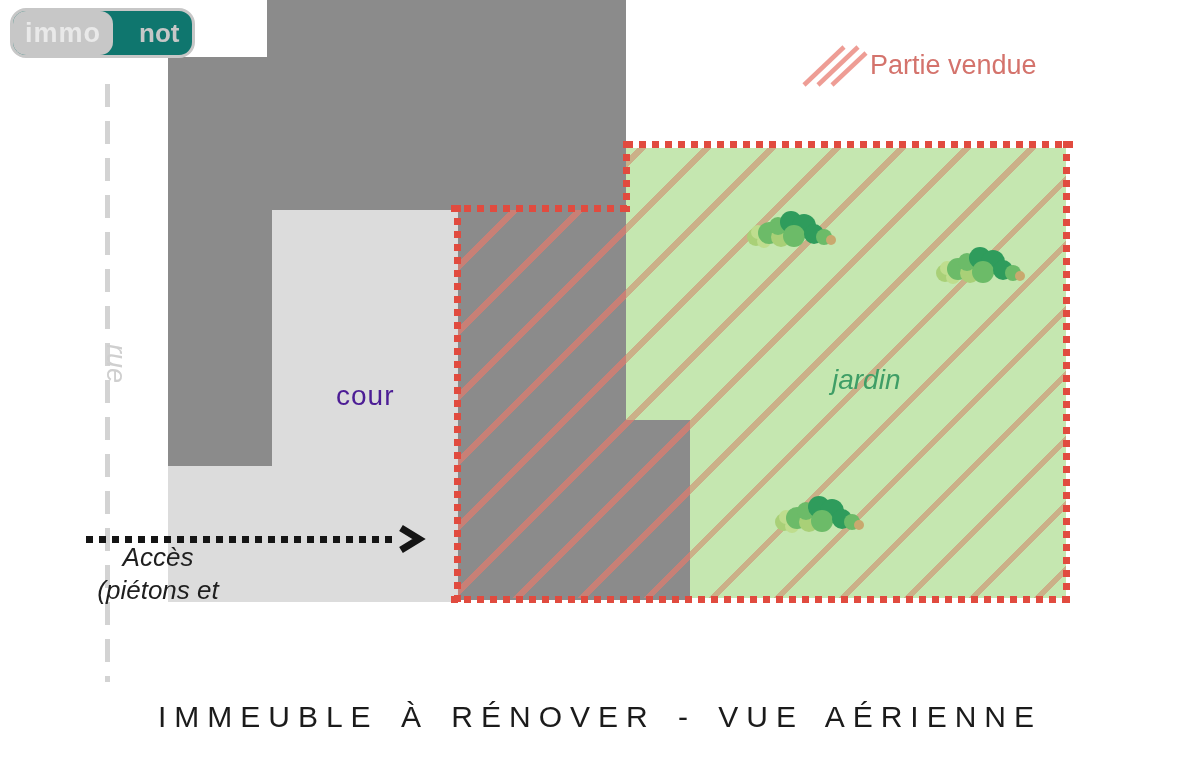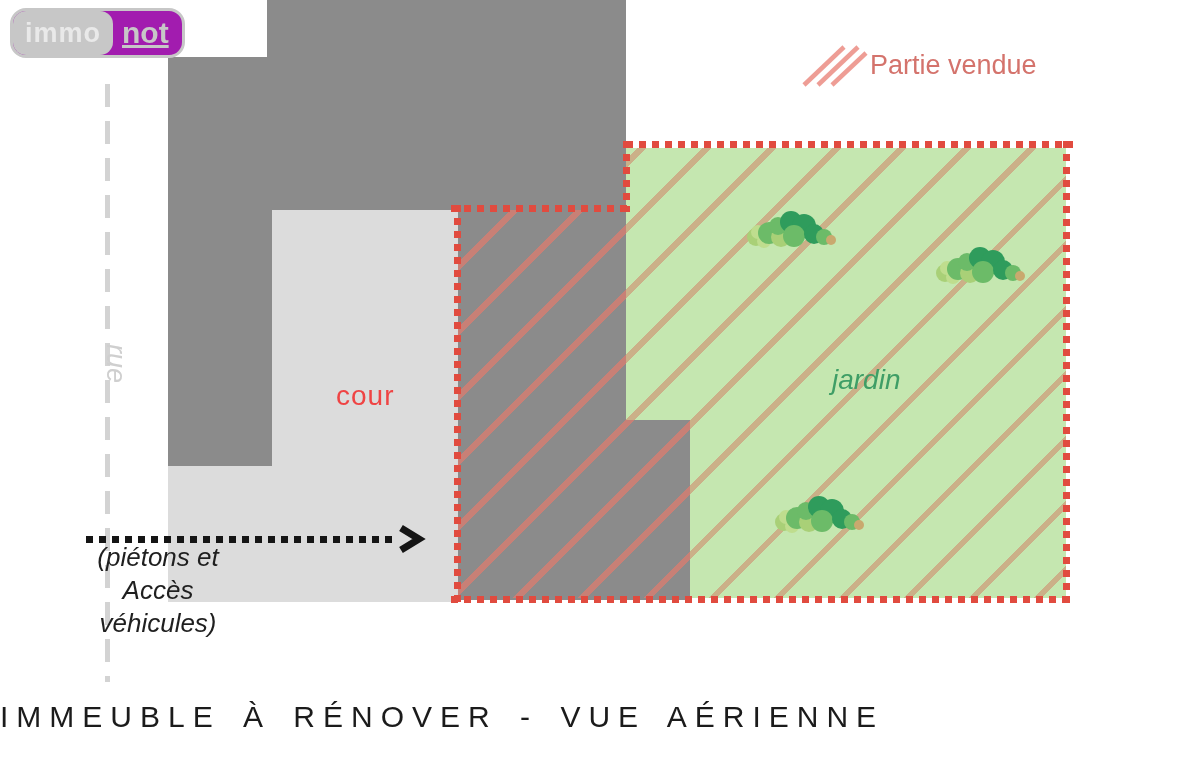--- a/index.html
+++ b/index.html
@@ -4,25 +4,25 @@
 <style>
   html,body{margin:0;padding:0;background:#ffffff;}
   #canvas{
     position:relative;width:1200px;height:782px;background:#ffffff;overflow:hidden;
     font-family:"Liberation Sans",sans-serif;
   }
   .abs{position:absolute;}
 
   
   .logo{left:10px;top:8px;height:44px;display:flex;align-items:stretch;
-        border:3px solid var(--c-logo,#c7c7c7);border-radius:16px;background:#a21caf;overflow:hidden;}
+        border:3px solid var(--c-logo,#c7c7c7);border-radius:16px;background:#0f766e;overflow:hidden;}
   .logo-immo{background:var(--c-logo,#c7c7c7);color:#e9e9e9;font-size:27px;font-weight:700;
         letter-spacing:1px;display:flex;align-items:center;padding:0 12px;border-radius:0 13px 13px 0;}
-  .logo-not{color:var(--c-logo,#c7c7c7);font-size:30px;font-weight:700;display:flex;align-items:center;
-        padding:0 13px 0 9px;text-decoration:underline;}
+  .logo-not{color:var(--c-logo,#c7c7c7);font-size:26px;font-weight:700;display:flex;align-items:center;
+        padding:0 13px 0 26px;}
 
   
   .rue-line{left:105px;top:84px;width:5px;height:598px;
         background:repeating-linear-gradient(180deg,var(--c-street,#d3d3d3) 0 23px,transparent 23px 37px);}
   .rue-label{left:96px;top:348px;color:var(--c-street_text,#d0d0d0);font-size:27px;font-style:italic;
         transform:rotate(90deg);transform-origin:center;}
 
   
   .building{left:168px;top:0;width:522px;height:600px;background:var(--c-building,#8b8b8b);
     clip-path:polygon(99px 0,458px 0,458px 420px,522px 420px,522px 600px,290px 600px,290px 210px,104px 210px,104px 466px,0 466px,0 57px,99px 57px);}
@@ -44,21 +44,21 @@
   .dots-h{height:7px;background:repeating-linear-gradient(90deg,var(--c-dots,#e14b3f) 0 7px,transparent 7px 13px);}
   .dots-v{width:7px;background:repeating-linear-gradient(180deg,var(--c-dots,#e14b3f) 0 7px,transparent 7px 13px);}
   .db-top{left:626px;top:141px;width:447px;}
   .db-notch-top{left:451px;top:205px;width:182px;}
   .db-bottom{left:451px;top:596px;width:622px;}
   .db-left{left:454px;top:205px;height:398px;}
   .db-notch-left{left:623px;top:141px;height:71px;}
   .db-right{left:1063px;top:141px;height:462px;}
 
   
-  .cour-label{left:336px;top:380px;font-size:28px;color:#ef4444;letter-spacing:1px;}
+  .cour-label{left:336px;top:380px;font-size:28px;color:#4c1d95;letter-spacing:1px;}
   .jardin-label{left:832px;top:320px;font-size:28px;font-style:italic;color:var(--c-garden_text,#3f9e66);margin-top:44px;}
   .access-label{left:78px;top:541px;width:160px;text-align:center;font-size:26px;font-style:italic;
         color:#1f1f1f;line-height:33px;}
 
   
   .arrow-line{left:86px;top:536px;width:312px;height:7px;
         background:repeating-linear-gradient(90deg,var(--c-arrow,#151515) 0 7px,transparent 7px 13px);}
   .arrow-head{left:396px;top:524px;}
   .arrow-head polyline{fill:none;stroke:var(--c-arrow,#151515);stroke-width:7;}
 
@@ -67,21 +67,21 @@
   .legend-icon line{stroke:var(--c-legend_stroke,#ee9d95);stroke-width:4.5;}
   .legend-label{left:870px;top:50px;font-size:27px;color:var(--c-legend_text,#d4736c);}
 
   
   .b1{fill:#a9d077}.b2{fill:#6cbb68}.b3{fill:#2f9c5c}.b4{fill:#bfdd8e}.b5{fill:#c9a96e}
   .bush1{left:744px;top:208px;}
   .bush2{left:933px;top:244px;}
   .bush3{left:772px;top:493px;}
 
   
-  .title{left:0;top:700px;width:1200px;font-size:30px;font-weight:300;
+  .title{left:0;top:700px;width:1200px;text-align:center;font-size:30px;font-weight:300;
         color:#1b1b1b;letter-spacing:8px;word-spacing:6px;}
 </style>
 </head>
 <body>
 
 <div id="canvas">
 
   <div class="abs building"></div>
   <div class="abs cour"></div>
   <div class="abs garden"></div>
@@ -125,23 +125,22 @@
   <div class="abs dots-v db-right"></div>
 
   <div class="abs rue-line"></div>
   <div class="abs rue-label">rue</div>
 
   <div class="abs arrow-line"></div>
   <svg class="abs arrow-head" width="32" height="32">
     <polyline points="5,4 23,15 5,26"></polyline>
   </svg>
   <div class="abs access-label">
+    <div>Accès</div>
     <div>(piétons et</div>
-    <div>Accès</div>
-    <div>véhicules)</div>
   </div>
 
   <div class="abs cour-label">cour</div>
   <div class="abs jardin-label">jardin</div>
 
   <svg class="abs legend-icon" width="70" height="52">
     <line x1="4" y1="47" x2="44" y2="9"></line>
     <line x1="18" y1="47" x2="58" y2="9"></line>
     <line x1="32" y1="47" x2="66" y2="15"></line>
   </svg>

